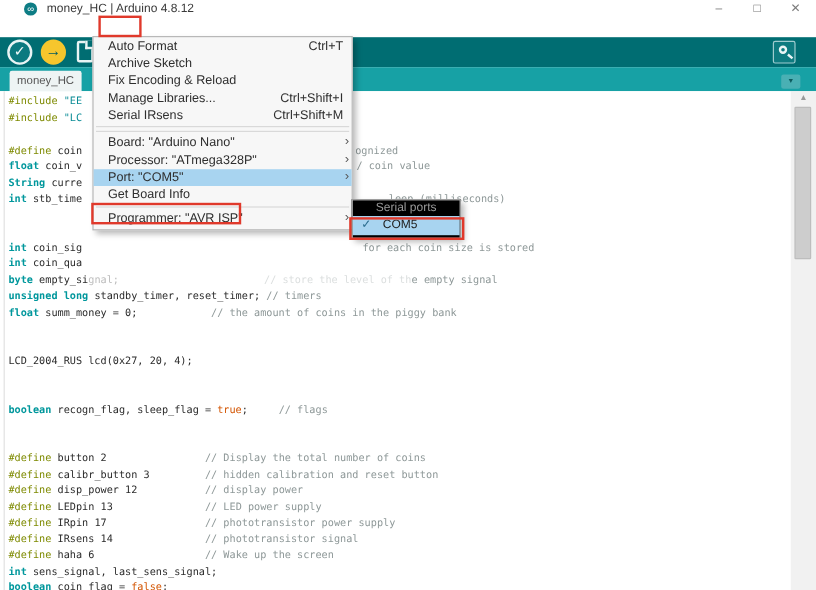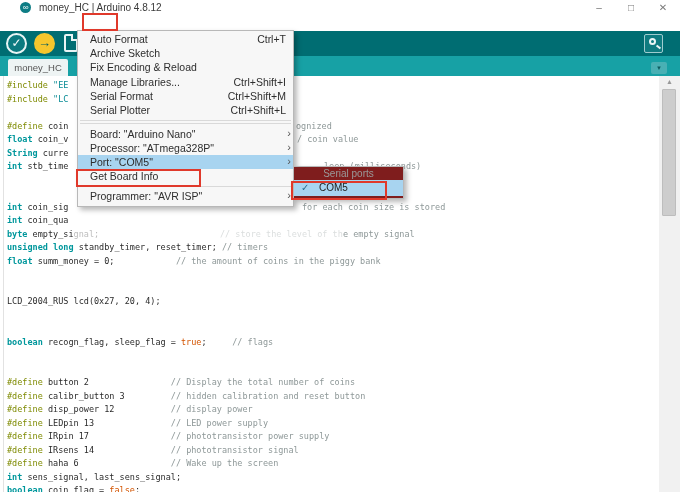--- a/index.html
+++ b/index.html
@@ -71,21 +71,21 @@
   .dropdown { position:absolute; left:77px; top:30px; width:217px; background:#f7f7f7;
               border:1px solid #b8b8b8; box-shadow:3px 3px 5px rgba(0,0,0,.28);
               padding:1px 0 2px 0; z-index:10; font-size:10.5px; color:#2e2e2e; }
   .menu-item { position:relative; height:14.2px; line-height:14.2px; padding-left:12px; }
   .menu-item.hl { background:#a8d4f0; }
   .mi-short { position:absolute; right:7px; top:0; }
   .mi-arrow { position:absolute; right:2px; top:-1px; font-size:11px; color:#555; }
   .menu-sep { height:1px; background:#d9d9d9; margin:2.5px 2px; }
 
   
-  .submenu { position:absolute; left:293px; top:166px; width:111px; background:#7f1d1d;
+  .submenu { position:absolute; left:293px; top:166px; width:91px; background:#000000;
              border:1px solid #b8b8b8; box-shadow:3px 3px 5px rgba(0,0,0,.28); z-index:11;
              font-size:10px; padding-bottom:2px; }
   .sm-header { height:13px; line-height:13px; text-align:center; color:#9a9a9a; }
   .sm-item { position:relative; height:16px; line-height:16px; background:#a8d4f0;
              color:#222; padding-left:25px; }
   .sm-check { position:absolute; left:7px; top:0; color:#2c6e8f; font-size:10px; }
 
   
   .anno { position:absolute; border:2px solid #e0392b; z-index:20; pointer-events:none; }
   .anno-tools { left:82px; top:13px; width:36px; height:18px; }
@@ -172,22 +172,21 @@
 <div class="scrollbar">
   <div class="sb-up">▲</div>
   <div class="sb-thumb"></div>
 </div>
 
 <div class="dropdown">
     <div class="menu-item"><span class="mi-label">Auto Format</span><span class="mi-short">Ctrl+T</span></div>
     <div class="menu-item"><span class="mi-label">Archive Sketch</span></div>
     <div class="menu-item"><span class="mi-label">Fix Encoding &amp; Reload</span></div>
     <div class="menu-item"><span class="mi-label">Manage Libraries...</span><span class="mi-short">Ctrl+Shift+I</span></div>
-    <div class="menu-item"><span class="mi-label">Serial Format</span><span class="mi-short">Ctrl+Shift+M</span></div>
-    <div class="menu-item"><span class="mi-label">Serial Plotter</span><span class="mi-short">Ctrl+Shift+L</span></div>
+    <div class="menu-item"><span class="mi-label">Serial IRsens</span><span class="mi-short">Ctrl+Shift+M</span></div>
     <div class="menu-sep"></div>
     <div class="menu-sep"></div>
     <div class="menu-item"><span class="mi-label">Board: "Arduino Nano"</span><span class="mi-arrow">›</span></div>
     <div class="menu-item"><span class="mi-label">Processor: "ATmega328P"</span><span class="mi-arrow">›</span></div>
     <div class="menu-item hl"><span class="mi-label">Port: "COM5"</span><span class="mi-arrow">›</span></div>
     <div class="menu-item"><span class="mi-label">Get Board Info</span></div>
     <div class="menu-sep"></div>
     <div class="menu-item"><span class="mi-label">Programmer: "AVR ISP"</span><span class="mi-arrow">›</span></div>
   </div>
 

